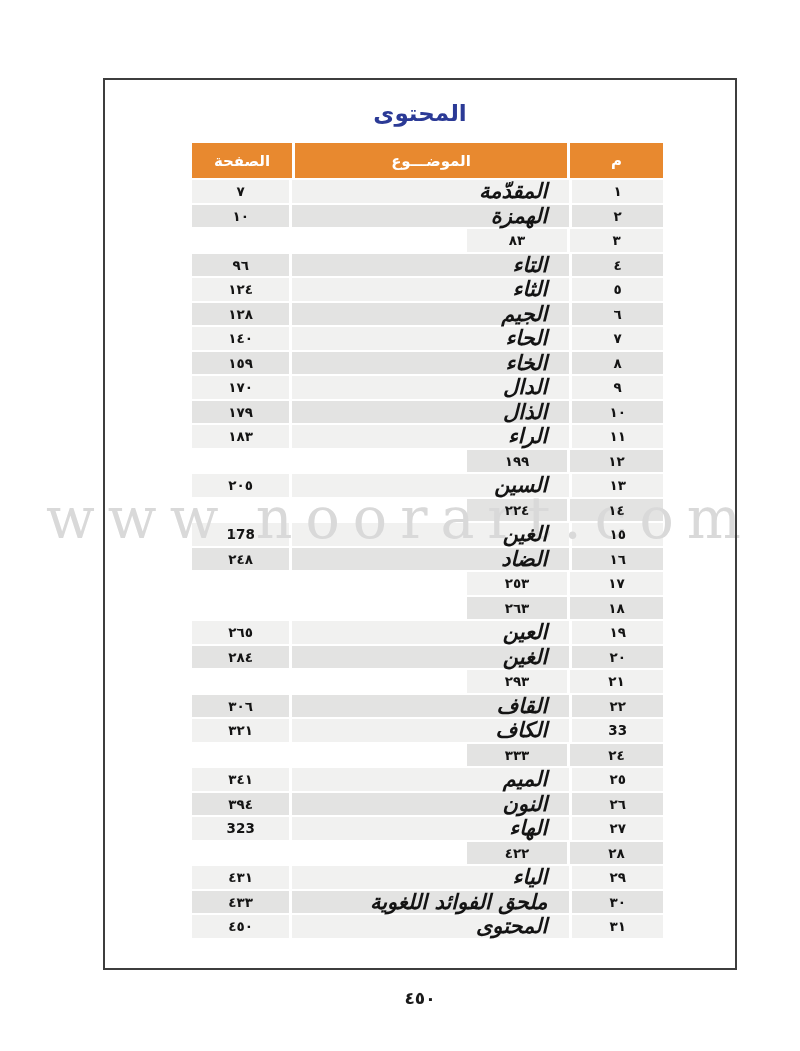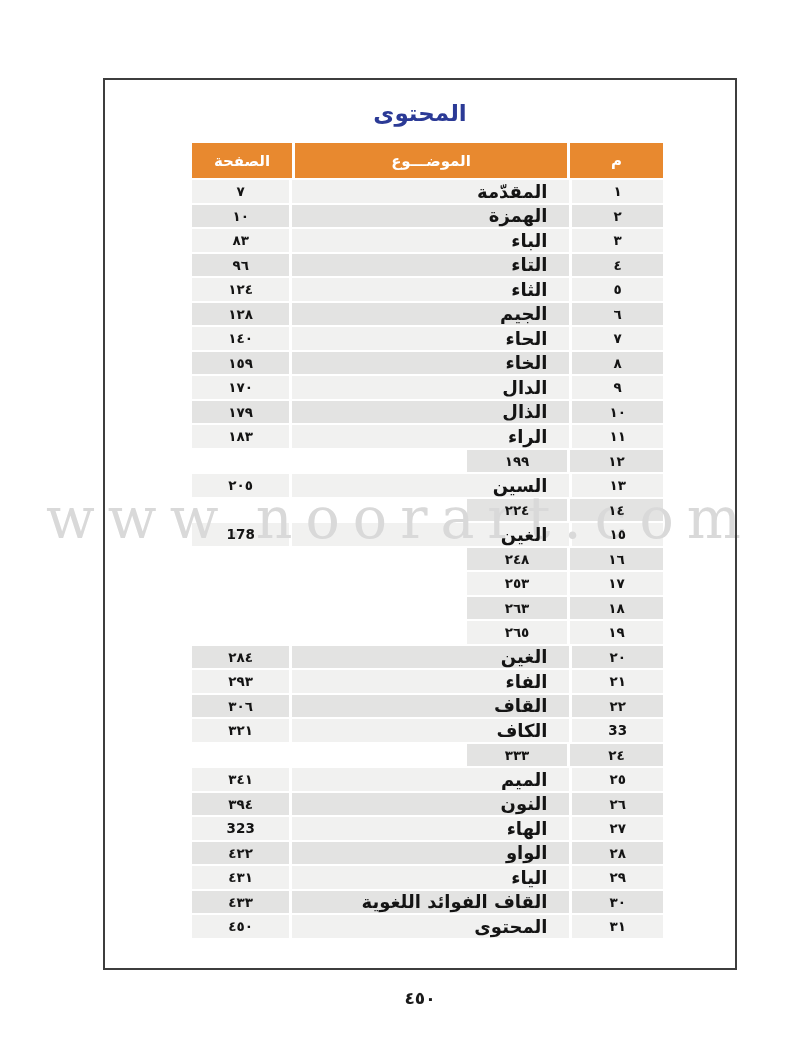--- a/index.html
+++ b/index.html
@@ -65,21 +65,22 @@
   }
   .row:nth-child(odd) .cell { background: #f1f1f0; }
   .row:nth-child(even) .cell { background: #e3e3e2; }
   .cell.num   { width: 93px; }
   .cell.topic { width: 272px; }
   .cell.page  { width: 100px; }
   .row .cell.topic {
     justify-content: flex-start; 
     padding-right: 22px;
     width: 262px;
-    font-size: 18px;
+    font-size: 21px;
+    font-style: italic;
   }
   .watermark {
     position: absolute;
     left: -14px; top: 490px;
     width: 828px;
     text-align: center;
     font-family: "DejaVu Serif", "Liberation Serif", serif;
     font-size: 57px;
     line-height: 1.0;
     color: #d9d9d9;
@@ -121,21 +122,20 @@
   </div>
 
   <div class="row">
     <div class="cell num">٢</div>
     <div class="cell topic">الهمزة</div>
     <div class="cell page">١٠</div>
   </div>
 
   <div class="row">
     <div class="cell num">٣</div>
-    <div class="cell topic">الباء</div>
     <div class="cell page">٨٣</div>
   </div>
 
   <div class="row">
     <div class="cell num">٤</div>
     <div class="cell topic">التاء</div>
     <div class="cell page">٩٦</div>
   </div>
 
   <div class="row">
@@ -197,47 +197,48 @@
   </div>
 
   <div class="row">
     <div class="cell num">١٥</div>
     <div class="cell topic">الغين</div>
     <div class="cell page">178</div>
   </div>
 
   <div class="row">
     <div class="cell num">١٦</div>
+    <div class="cell topic">الضاد</div>
     <div class="cell page">٢٤٨</div>
   </div>
 
   <div class="row">
     <div class="cell num">١٧</div>
     <div class="cell page">٢٥٣</div>
   </div>
 
   <div class="row">
     <div class="cell num">١٨</div>
     <div class="cell page">٢٦٣</div>
   </div>
 
   <div class="row">
     <div class="cell num">١٩</div>
+    <div class="cell topic">العين</div>
     <div class="cell page">٢٦٥</div>
   </div>
 
   <div class="row">
     <div class="cell num">٢٠</div>
     <div class="cell topic">الغين</div>
     <div class="cell page">٢٨٤</div>
   </div>
 
   <div class="row">
     <div class="cell num">٢١</div>
-    <div class="cell topic">الفاء</div>
     <div class="cell page">٢٩٣</div>
   </div>
 
   <div class="row">
     <div class="cell num">٢٢</div>
     <div class="cell topic">القاف</div>
     <div class="cell page">٣٠٦</div>
   </div>
 
   <div class="row">
@@ -264,33 +265,32 @@
   </div>
 
   <div class="row">
     <div class="cell num">٢٧</div>
     <div class="cell topic">الهاء</div>
     <div class="cell page">323</div>
   </div>
 
   <div class="row">
     <div class="cell num">٢٨</div>
-    <div class="cell topic">الواو</div>
     <div class="cell page">٤٢٢</div>
   </div>
 
   <div class="row">
     <div class="cell num">٢٩</div>
     <div class="cell topic">الياء</div>
     <div class="cell page">٤٣١</div>
   </div>
 
   <div class="row">
     <div class="cell num">٣٠</div>
-    <div class="cell topic">القاف الفوائد اللغوية</div>
+    <div class="cell topic">ملحق الفوائد اللغوية</div>
     <div class="cell page">٤٣٣</div>
   </div>
 
   <div class="row">
     <div class="cell num">٣١</div>
     <div class="cell topic">المحتوى</div>
     <div class="cell page">٤٥٠</div>
   </div>
 </div>
 </div>

